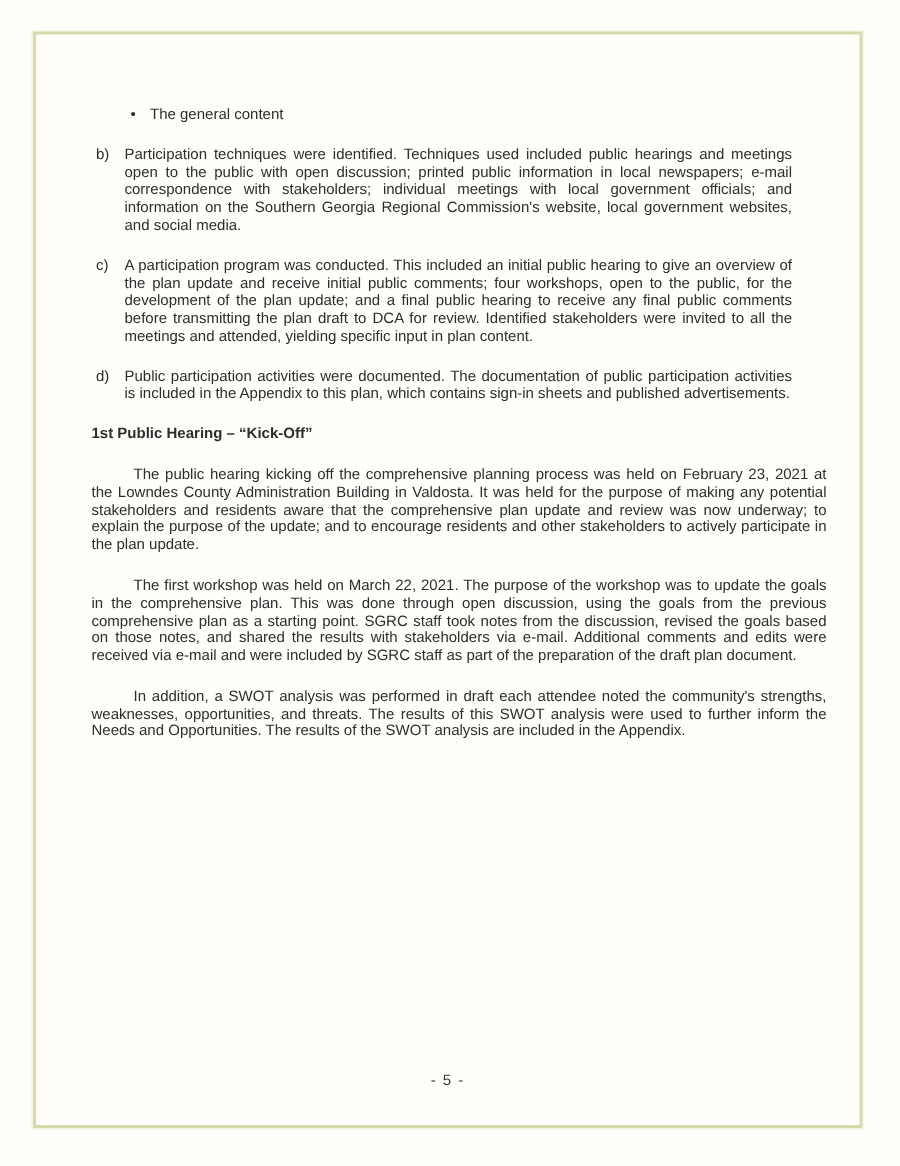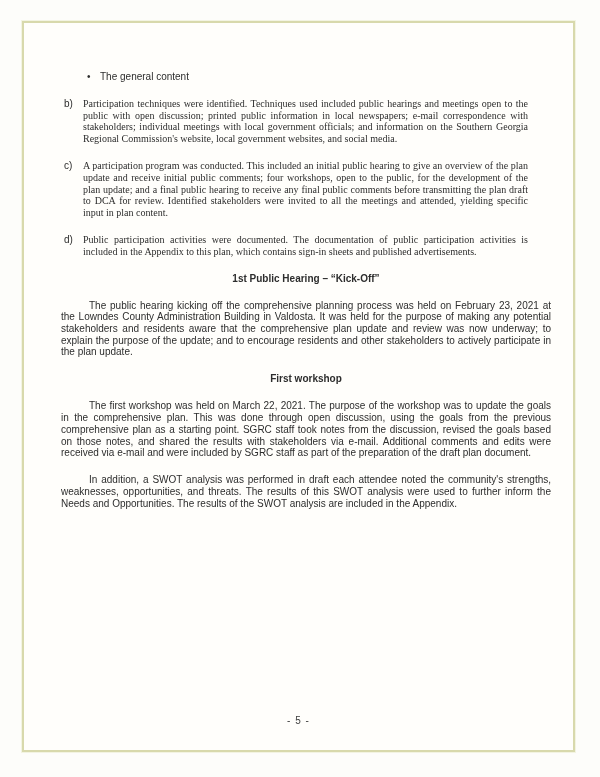--- a/index.html
+++ b/index.html
@@ -45,28 +45,27 @@
   .list-item {
     display: flex;
     margin: 0 23px 15.3px 3px;
   }
   .list-label {
     flex: 0 0 19px;
   }
   .list-text {
     flex: 1;
     text-align: justify;
-    font-family: Liberation Serif, serif;
   }
   .heading {
     font-weight: bold;
     font-size: 10px;
     line-height: 11.7px;
     margin: 0 0 15.3px 0;
-    text-align: center;
+    text-align: left;
   }
   .heading.extra-top { margin-top: 3px; }
   .body-para {
     margin: 0 0 15.3px 0;
     text-indent: 28px;
   }
   .page-footer {
     position: absolute;
     left: 0;
     right: 0;
@@ -100,21 +99,20 @@
 
     <div class="list-item">
       <span class="list-label">d)</span>
       <div class="list-text">Public participation activities were documented. The documentation of public participation activities is included in the Appendix to this plan, which contains sign-in sheets and published advertisements.</div>
     </div>
 
     <div class="heading extra-top">1st Public Hearing – “Kick-Off”</div>
 
     <p class="body-para">The public hearing kicking off the comprehensive planning process was held on February 23, 2021 at the Lowndes County Administration Building in Valdosta. It was held for the purpose of making any potential stakeholders and residents aware that the comprehensive plan update and review was now underway; to explain the purpose of the update; and to encourage residents and other stakeholders to actively participate in the plan update.</p>
 
-    <div class="heading">First workshop</div>
 
     <p class="body-para">The first workshop was held on March 22, 2021. The purpose of the workshop was to update the goals in the comprehensive plan. This was done through open discussion, using the goals from the previous comprehensive plan as a starting point. SGRC staff took notes from the discussion, revised the goals based on those notes, and shared the results with stakeholders via e-mail. Additional comments and edits were received via e-mail and were included by SGRC staff as part of the preparation of the draft plan document.</p>
 
     <p class="body-para">In addition, a SWOT analysis was performed in draft each attendee noted the community's strengths, weaknesses, opportunities, and threats. The results of this SWOT analysis were used to further inform the Needs and Opportunities. The results of the SWOT analysis are included in the Appendix.</p>
 
   </div>
 
   <div class="page-footer">- 5 -</div>
 </div>
 

